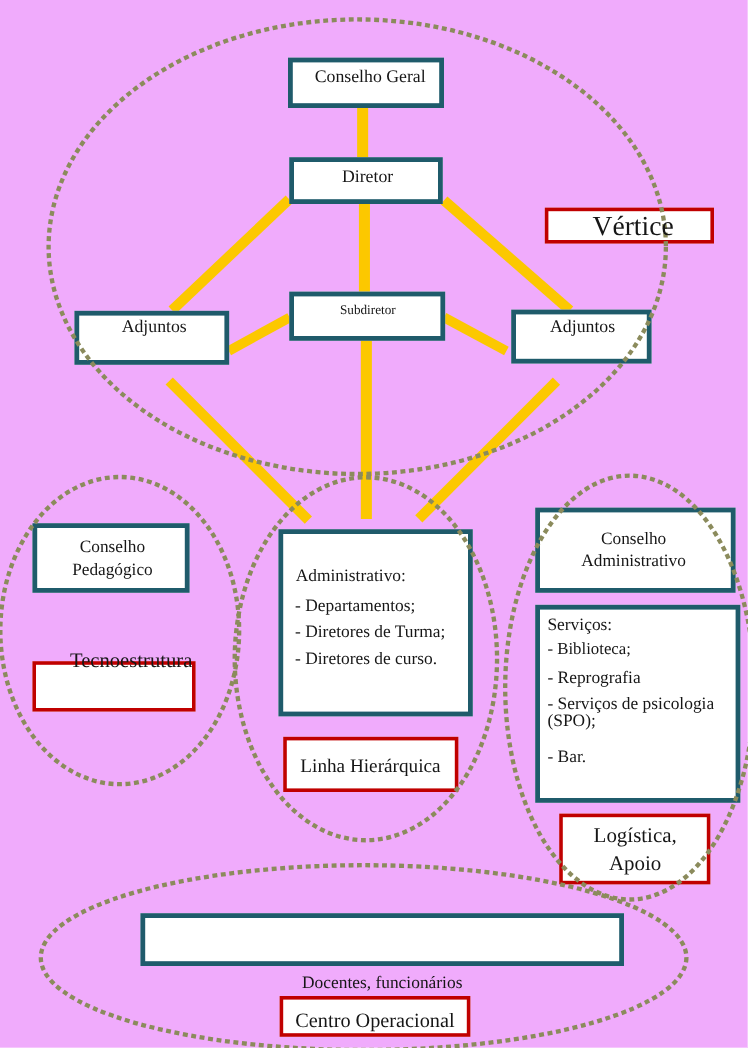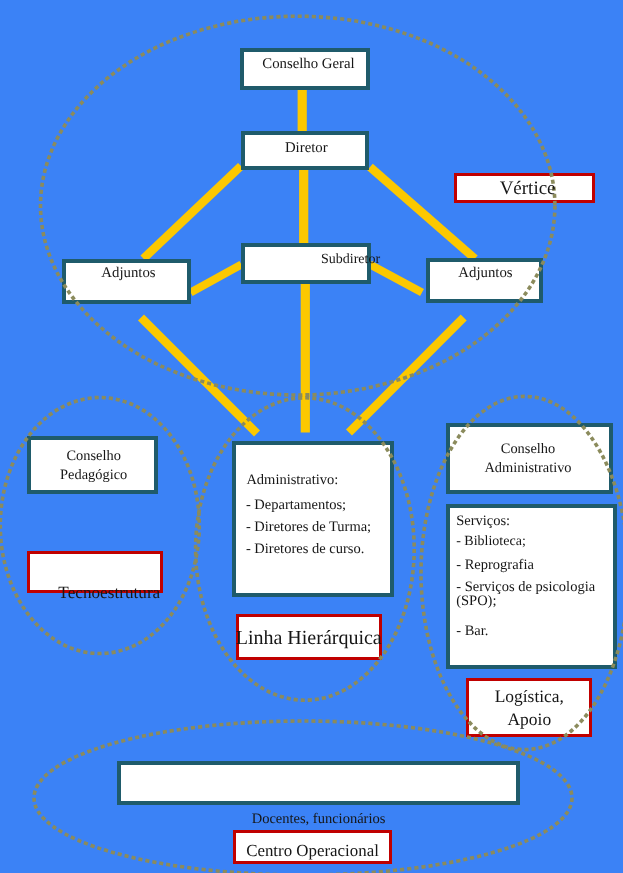--- a/index.html
+++ b/index.html
@@ -1,20 +1,20 @@
 <!DOCTYPE html>
 <html><head>
 <meta charset="utf-8">
 <title>Organigrama</title>
 <style>
   html,body{margin:0;padding:0;background:#ffffff;}
   body{width:623px;height:873px;overflow:hidden;
        font-family:"Liberation Serif","DejaVu Serif",serif;color:#161616;
        -webkit-font-smoothing:antialiased;text-rendering:geometricPrecision;}
-  #stage{position:relative;width:623px;height:873px;background:#3b82f6;}
+  #stage{position:relative;width:623px;height:873px;background:#f0abfc;}
   svg.layer{position:absolute;left:0;top:0;width:623px;height:873px;overflow:visible;}
   #ellipses{z-index:6;}
   #connectors{z-index:2;}
   .node{position:absolute;box-sizing:border-box;background:#ffffff;z-index:3;}
   .teal{border:4.8px solid #1F5B6B;}
   .red{border:3.6px solid #C00000;}
   .lbl{z-index:4;}
   .tx{position:absolute;z-index:7;white-space:nowrap;}
   .tc{text-align:center;}
 </style>
@@ -47,21 +47,21 @@
     </g>
   </svg>
 
   <div class="node teal" style="left:239.8px;top:47.6px;width:130.4px;height:42.5px;"></div>
   <div class="tx tc" style="left:242px;top:56.3px;width:133px;font-size:14.8px;line-height:17.02px;">Conselho Geral</div>
 
   <div class="node teal" style="left:240.8px;top:131.3px;width:128.7px;height:38.7px;"></div>
   <div class="tx tc" style="left:240.8px;top:139.5px;width:131px;font-size:14.8px;line-height:17.02px;">Diretor</div>
 
   <div class="node teal" style="left:240.8px;top:243.4px;width:129.9px;height:40.8px;"></div>
-  <div class="tx tc" style="left:240.8px;top:251.3px;width:131.5px;font-size:14px;line-height:17.02px;padding-left:44px;">Subdiretor</div>
+  <div class="tx tc" style="left:240.8px;top:251.3px;width:131.5px;font-size:11px;line-height:17.02px;">Subdiretor</div>
 
   <div class="node teal" style="left:61.8px;top:258.5px;width:129.2px;height:45px;"></div>
   <div class="tx tc" style="left:62.5px;top:264.9px;width:132px;font-size:14.8px;line-height:17.02px;">Adjuntos</div>
 
   <div class="node teal" style="left:425.5px;top:258.1px;width:117.5px;height:44.9px;"></div>
   <div class="tx tc" style="left:425.5px;top:264.9px;width:120px;font-size:14.8px;line-height:17.02px;">Adjuntos</div>
 
   <div class="node teal" style="left:27.2px;top:436px;width:131px;height:58.2px;"></div>
   <div class="tx tc" style="left:27.2px;top:447.5px;width:133px;font-size:14.4px;line-height:16.56px;">Conselho</div>
   <div class="tx tc" style="left:27.2px;top:466.7px;width:133px;font-size:14.4px;line-height:16.56px;">Pedagógico</div>
@@ -81,27 +81,27 @@
   <div class="tx" style="left:456.2px;top:534px;font-size:14px;line-height:16.68px;">- Biblioteca;</div>
   <div class="tx" style="left:456.2px;top:557.2px;font-size:14.5px;line-height:16.68px;font-family:Liberation Serif, serif;">- Reprografia</div>
   <div class="tx" style="left:456.2px;top:579.3px;font-size:14.5px;line-height:16.68px;">- Serviços de psicologia</div>
   <div class="tx" style="left:456.2px;top:593px;font-size:14.5px;line-height:16.68px;">(SPO);</div>
   <div class="tx" style="left:456.2px;top:622.8px;font-size:14.5px;line-height:16.68px;">- Bar.</div>
 
   <div class="node teal" style="left:117px;top:761px;width:403.1px;height:43.7px;"></div>
   <div class="tx tc" style="left:117px;top:771.4px;width:403px;font-size:14.5px;line-height:16.67px;margin-top:40px;">Docentes, funcionários</div>
 
   <div class="node red lbl" style="left:454.3px;top:173.1px;width:141.1px;height:30.4px;"></div>
-  <div class="tx tc" style="left:457.1px;top:178.8px;width:141px;font-size:19px;line-height:19.89px;">Vértice</div>
+  <div class="tx tc" style="left:457.1px;top:178.8px;width:141px;font-size:23px;line-height:19.89px;">Vértice</div>
 
   <div class="node red lbl" style="left:27.3px;top:551px;width:136.2px;height:42.4px;"></div>
-  <div class="tx tc" style="left:27.3px;top:583px;width:164px;font-size:17.2px;line-height:19.78px;">Tecnoestrutura</div>
+  <div class="tx tc" style="left:27.3px;top:541px;width:164px;font-size:17.2px;line-height:19.78px;">Tecnoestrutura</div>
 
   <div class="node red lbl" style="left:235.7px;top:614.4px;width:146.2px;height:45.3px;"></div>
-  <div class="tx tc" style="left:235.7px;top:629.4px;width:146px;font-size:20px;line-height:19.78px;">Linha Hierárquica</div>
+  <div class="tx tc" style="left:235.7px;top:629.4px;width:146px;font-size:16px;line-height:19.78px;">Linha Hierárquica</div>
 
   <div class="node red lbl" style="left:466.3px;top:677.8px;width:125.6px;height:59px;"></div>
   <div class="tx tc" style="left:466.3px;top:686.1px;width:126px;font-size:17.45px;line-height:20.07px;">Logística,</div>
   <div class="tx tc" style="left:466.3px;top:708.8px;width:126px;font-size:17.45px;line-height:20.07px;">Apoio</div>
 
   <div class="node red lbl" style="left:233px;top:829.6px;width:159.3px;height:34px;"></div>
   <div class="tx tc" style="left:233px;top:841px;width:159px;font-size:16.9px;line-height:19.43px;">Centro Operacional</div>
 
 </div>
 

